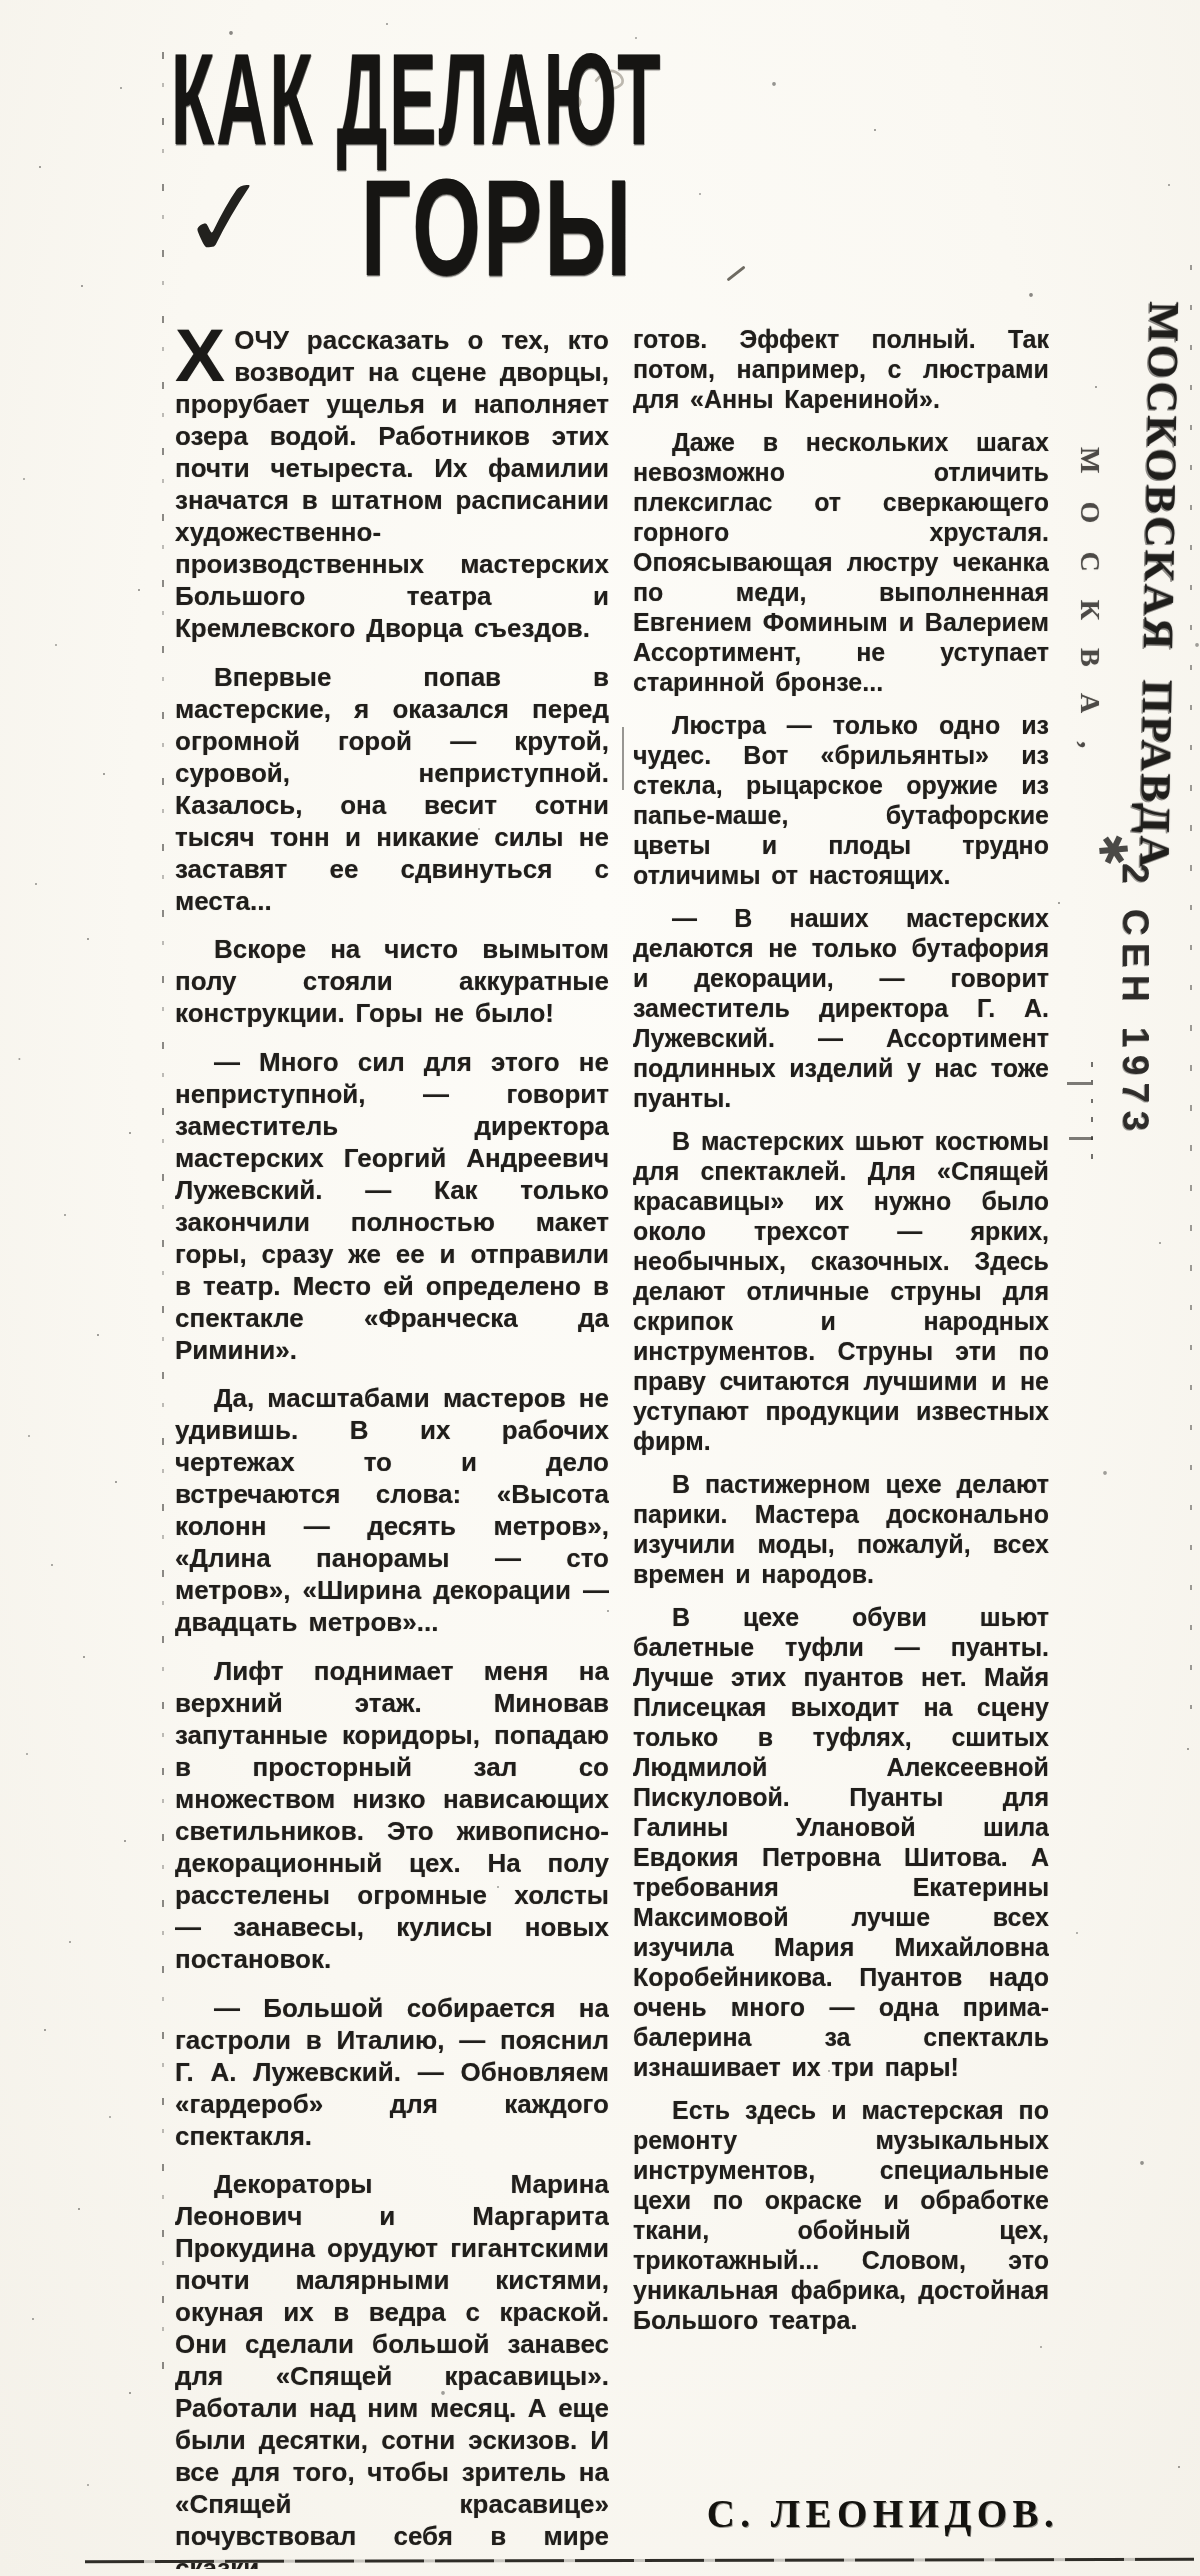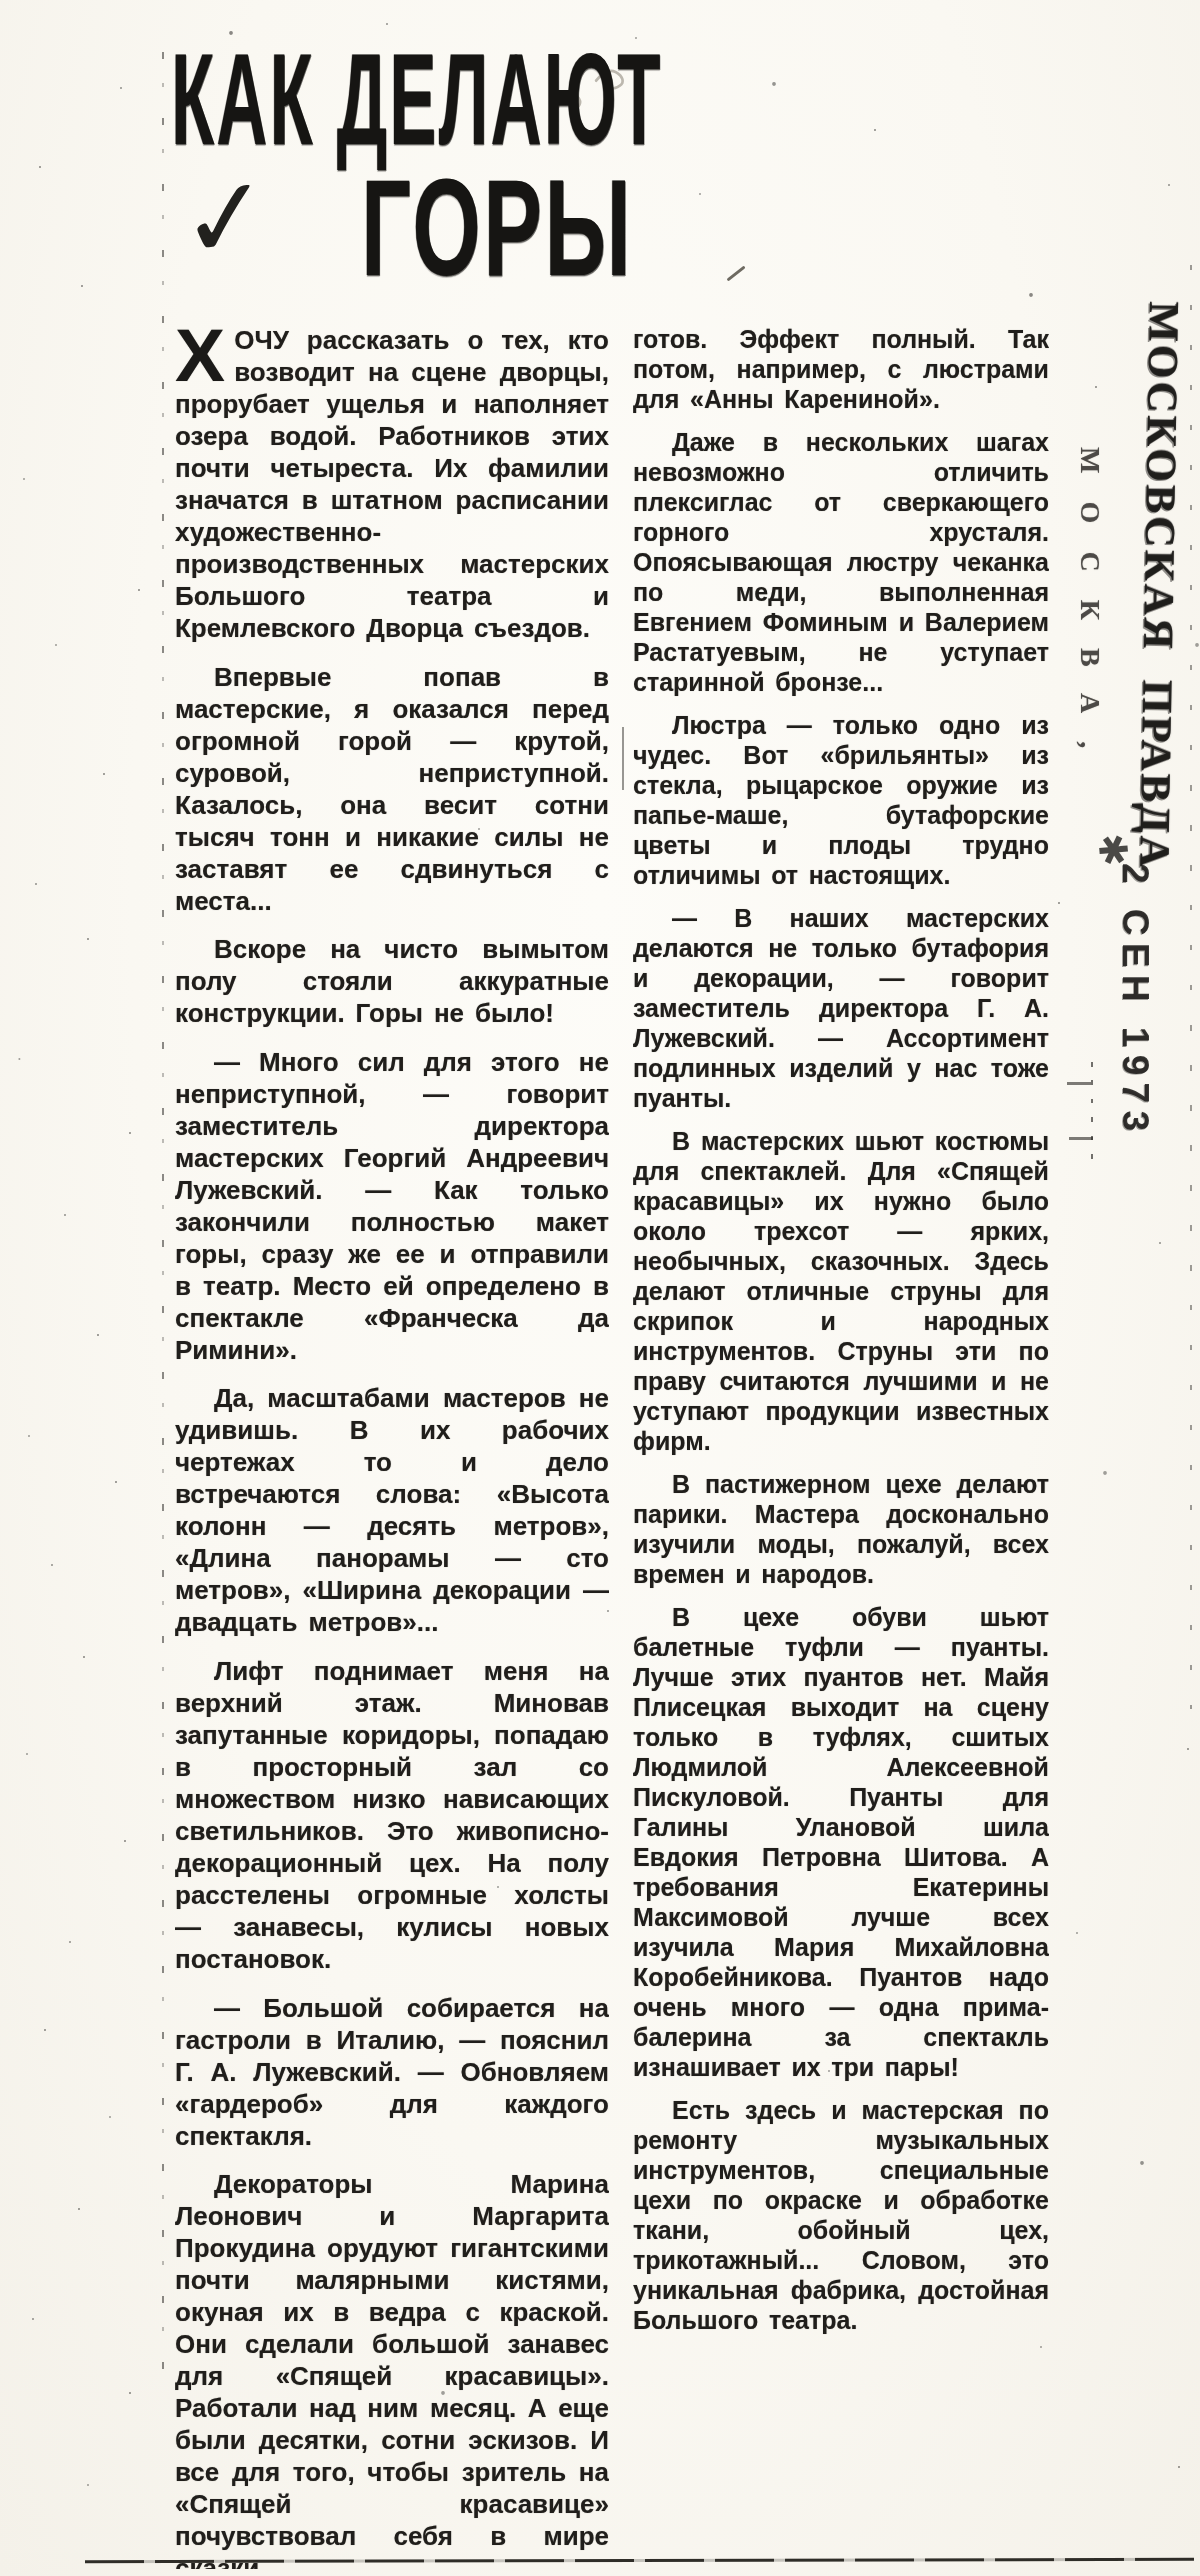--- a/index.html
+++ b/index.html
@@ -195,30 +195,31 @@
     <p>— Много сил для этого не неприступной, — говорит заместитель директора мастерских Георгий Андреевич Лужевский. — Как только закончили полностью макет горы, сразу же ее и отправили в театр. Место ей определено в спектакле «Франческа да Римини».</p>
     <p>Да, масштабами мастеров не удивишь. В их рабочих чертежах то и дело встречаются слова: «Высота колонн — десять метров», «Длина панорамы — сто метров», «Ширина декорации — двадцать метров»...</p>
     <p>Лифт поднимает меня на верхний этаж. Миновав запутанные коридоры, попадаю в просторный зал со множеством низко нависающих светильников. Это живописно-декорационный цех. На полу расстелены огромные холсты — занавесы, кулисы новых постановок.</p>
     <p>— Большой собирается на гастроли в Италию, — пояснил Г. А. Лужевский. — Обновляем «гардероб» для каждого спектакля.</p>
     <p>Декораторы Марина Леонович и Маргарита Прокудина орудуют гигантскими почти малярными кистями, окуная их в ведра с краской. Они сделали большой занавес для «Спящей красавицы». Работали над ним месяц. А еще были десятки, сотни эскизов. И все для того, чтобы зритель на «Спящей красавице» почувствовал себя в мире сказки.</p>
 
   </div>
 
   <div class="col right">
     <p class="cont">готов. Эффект полный. Так потом, например, с люстрами для «Анны Карениной».</p>
-    <p>Даже в нескольких шагах невозможно отличить плексиглас от сверкающего горного хрусталя. Опоясывающая люстру чеканка по меди, выполненная Евгением Фоминым и Валерием Растатуевым, не уступает старинной бронзе...</p>
+    <p>Даже в нескольких шагах невозможно отличить плексиглас от сверкающего горного хрусталя. Опоясывающая люстру чеканка по меди, выполненная Евгением Фоминым и Валерием Ассортимент, не уступает старинной бронзе...</p>
     <p>Люстра — только одно из чудес. Вот «брильянты» из стекла, рыцарское оружие из папье-маше, бутафорские цветы и плоды трудно отличимы от настоящих.</p>
     <p>— В наших мастерских делаются не только бутафория и декорации, — говорит заместитель директора Г. А. Лужевский. — Ассортимент подлинных изделий у нас тоже пуанты.</p>
     <p>В мастерских шьют костюмы для спектаклей. Для «Спящей красавицы» их нужно было около трехсот — ярких, необычных, сказочных. Здесь делают отличные струны для скрипок и народных инструментов. Струны эти по праву считаются лучшими и не уступают продукции известных фирм.</p>
     <p>В пастижерном цехе делают парики. Мастера досконально изучили моды, пожалуй, всех времен и народов.</p>
     <p>В цехе обуви шьют балетные туфли — пуанты. Лучше этих пуантов нет. Майя Плисецкая выходит на сцену только в туфлях, сшитых Людмилой Алексеевной Пискуловой. Пуанты для Галины Улановой шила Евдокия Петровна Шитова. А требования Екатерины Максимовой лучше всех изучила Мария Михайловна Коробейникова. Пуантов надо очень много — одна прима-балерина за спектакль изнашивает их три пары!</p>
     <p>Есть здесь и мастерская по ремонту музыкальных инструментов, специальные цехи по окраске и обработке ткани, обойный цех, трикотажный... Словом, это уникальная фабрика, достойная Большого театра.</p>
 
   </div>
 
+  <div class="byline">С. ЛЕОНИДОВ.</div>
 
   <div class="stamp-name">МОСКОВСКАЯ ПРАВДА</div>
   <div class="stamp-city">МОСКВА,</div>
   <div class="stamp-star">✱</div>
   <div class="stamp-date">2 СЕН 1973</div>
   <div class="stamp-no-mark">
     <span class="v"></span>
       <span class="d1"></span>
       <span class="d2"></span>
   </div>

